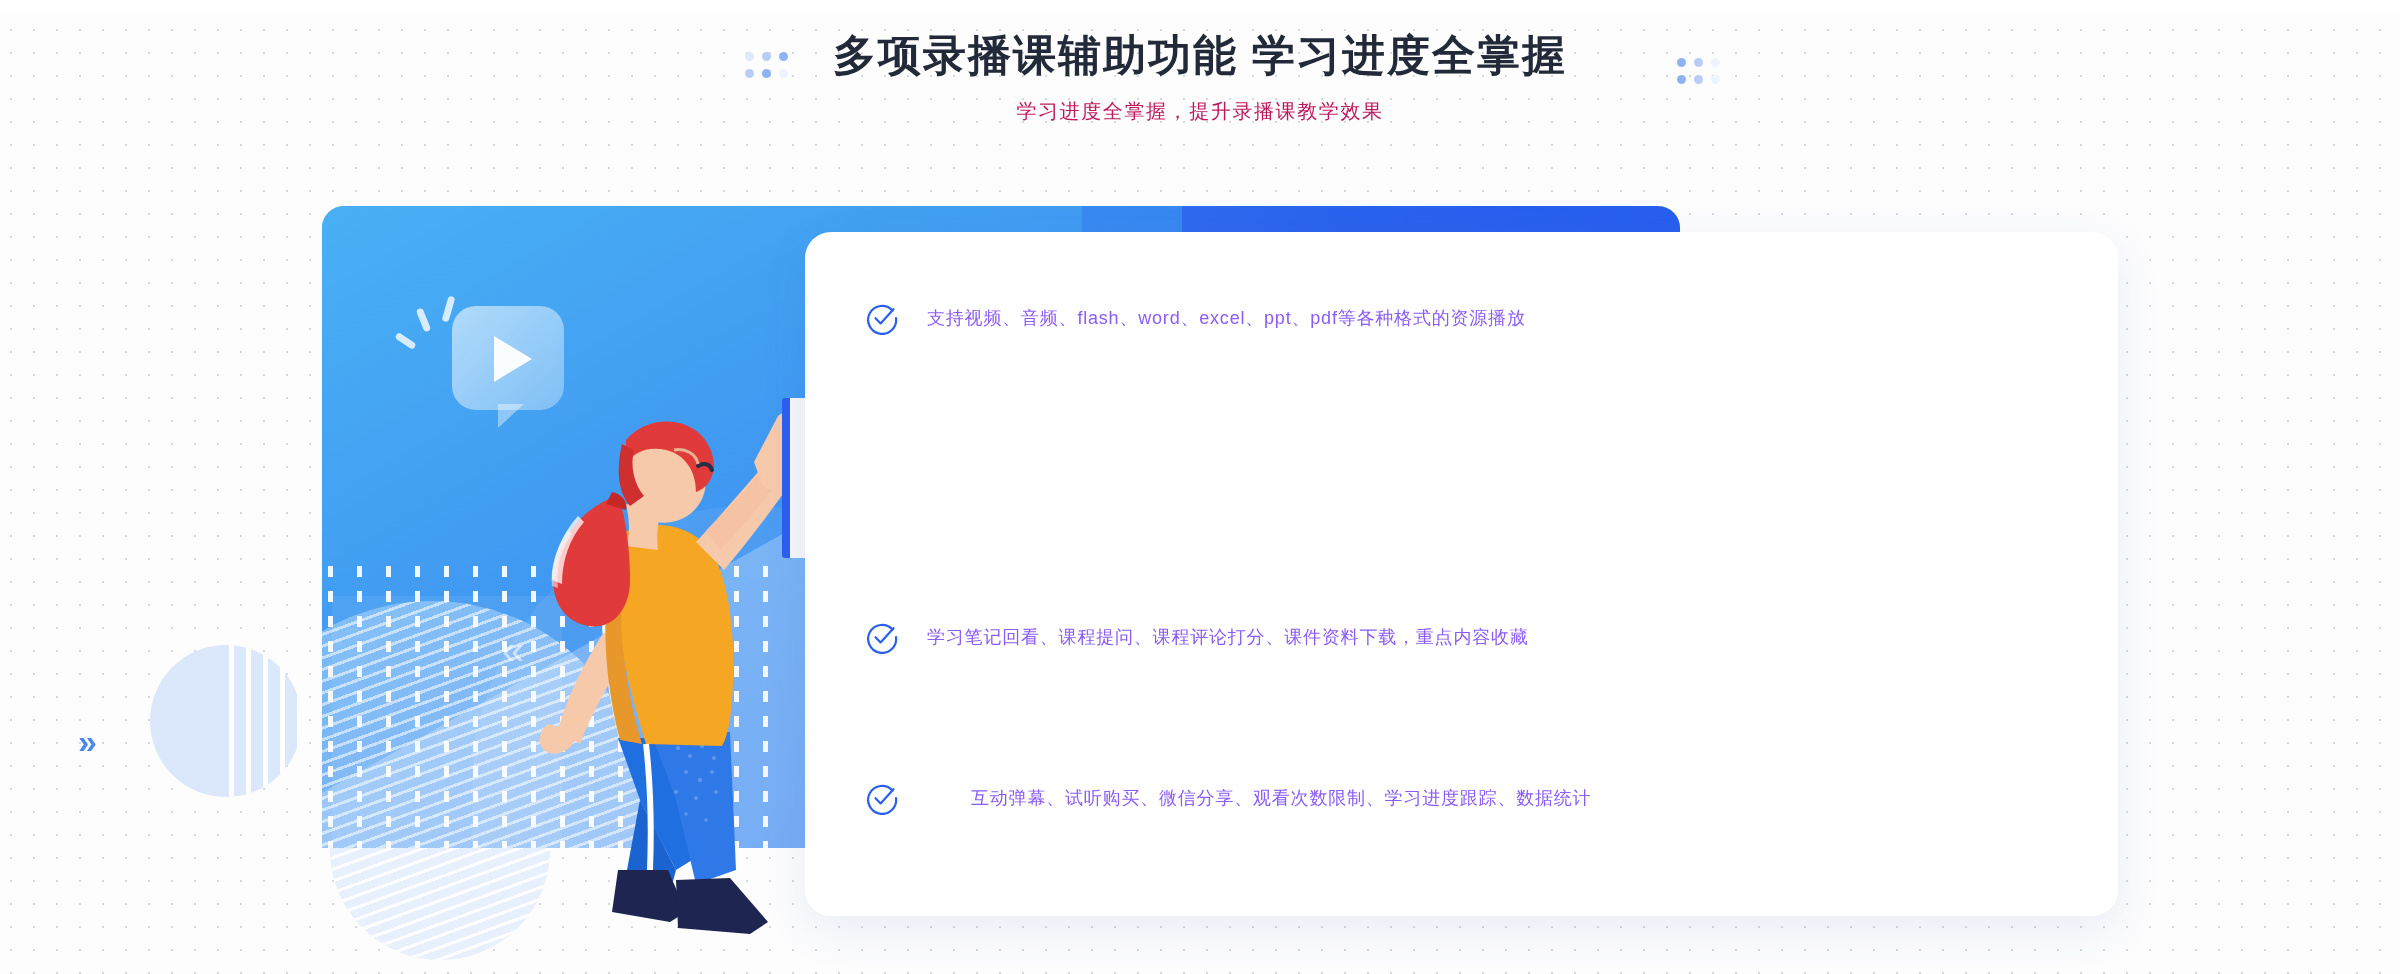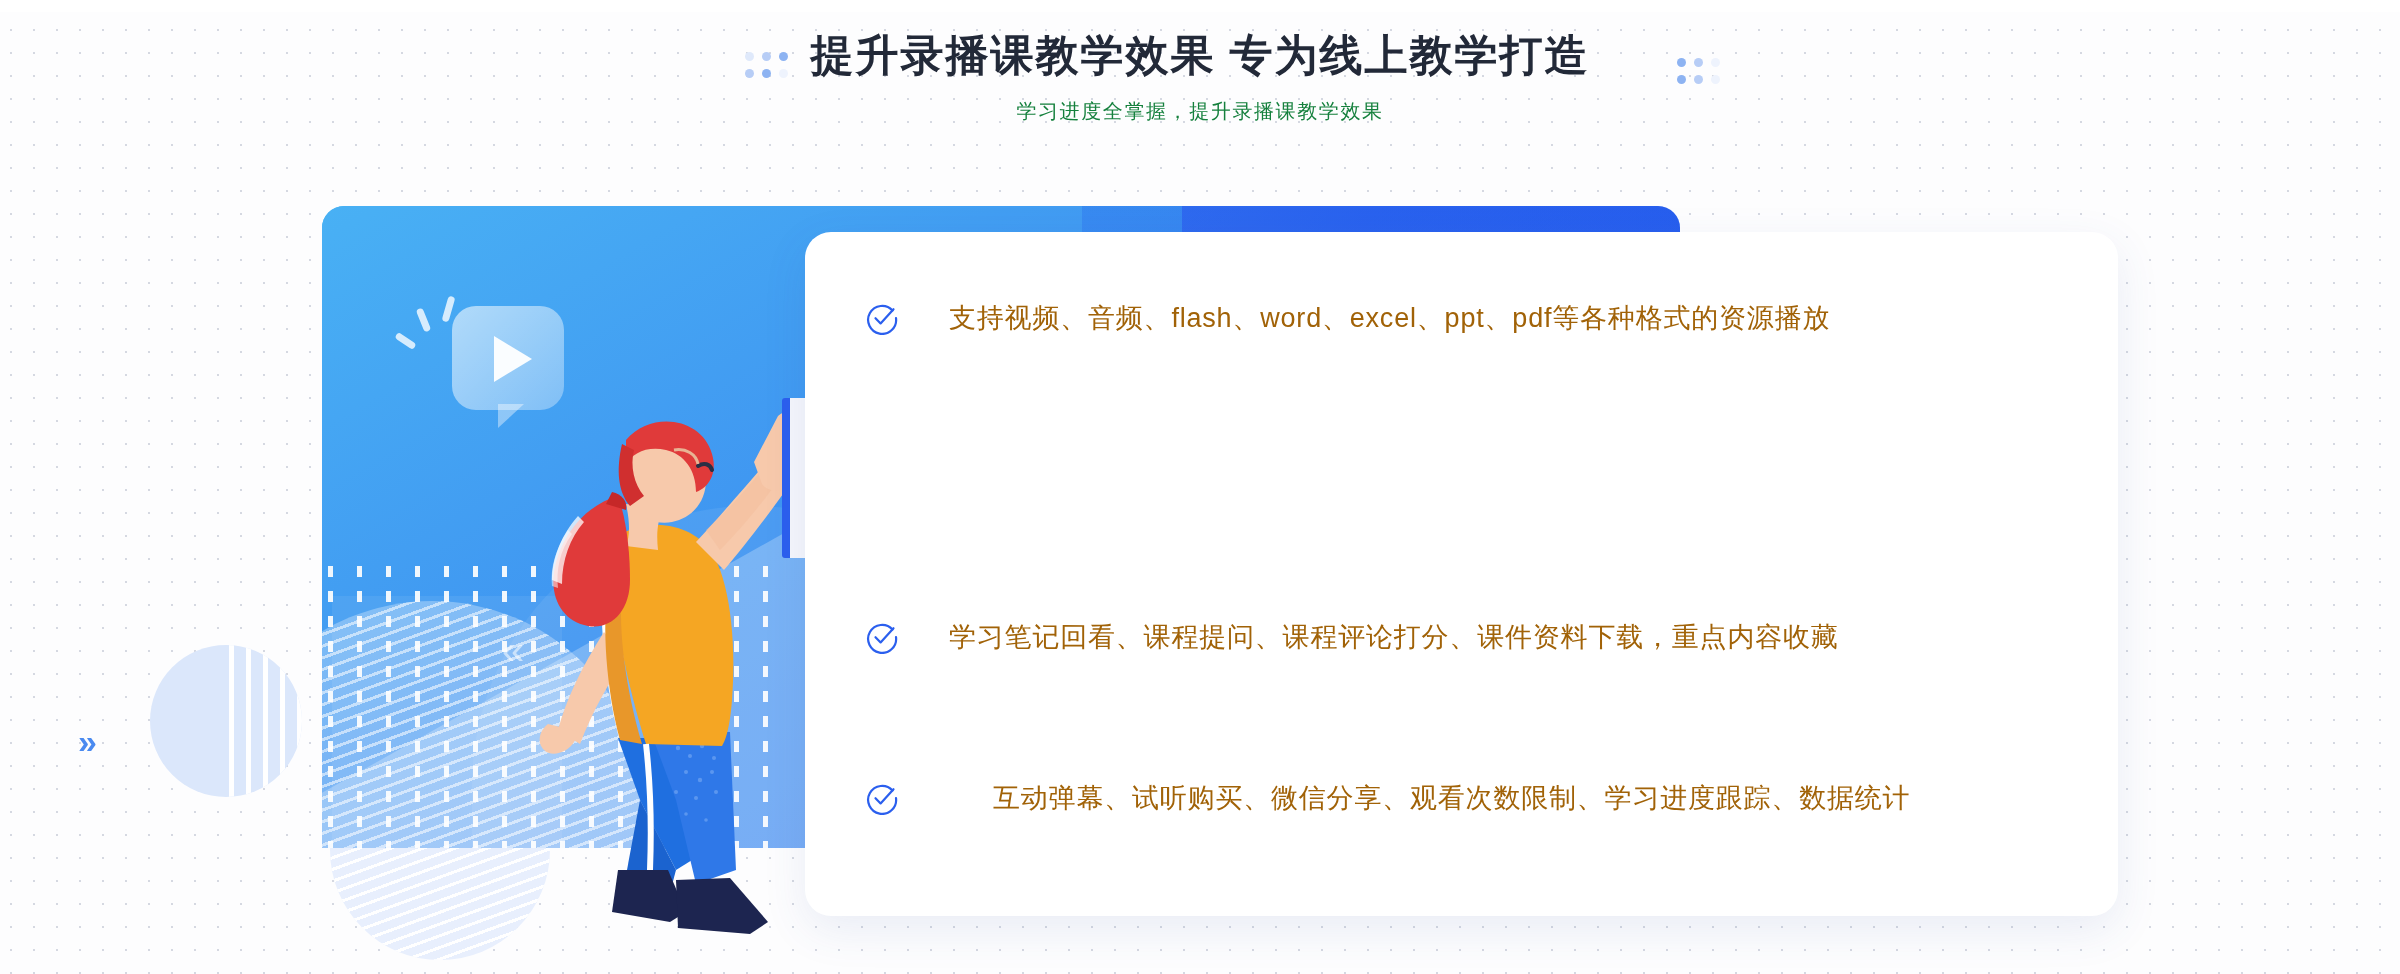--- a/index.html
+++ b/index.html
@@ -49,21 +49,21 @@
     font-size: 43px;
     font-weight: 700;
     letter-spacing: 2px;
     color: #222938;
     line-height: 1.2;
   }
   .subtitle {
     margin: 0;
     padding-top: 16px;
     font-size: 20px;
-    color: #15803d;
+    color: #be185d;
     letter-spacing: 1.6px;
   }
 
   
   .dotgrid {
     position: absolute;
     display: grid;
     grid-template-columns: repeat(3, 9px);
     grid-template-rows: repeat(2, 9px);
     gap: 8px;
@@ -263,25 +263,24 @@
     z-index: 28;
     border-radius: 3px 0 0 3px;
   }
 
   .check-icon {
     flex: 0 0 auto;
     width: 34px; height: 34px;
     margin-right: 28px;
   }
   .feature-text {
-    font-size: 27px;
-    color: #a16207;
+    font-size: 18px;
+    color: #8b5cf6;
     letter-spacing: .8px;
     white-space: nowrap;
-    margin-left: 22px;
   }
 
   
   .deco-circle {
     position: absolute;
     left: 150px; top: 645px;
     width: 152px; height: 152px;
     border-radius: 50%;
     background: #dbe7fb;
     z-index: 5;
@@ -321,21 +320,21 @@
 </style>
 </head>
 <body>
 
 <div id="stage">
 
   <div class="dot-bg"></div>
   <div class="dot-fade-top"></div>
 
   <div class="header">
-    <h1 class="title">提升录播课教学效果 专为线上教学打造</h1>
+    <h1 class="title">多项录播课辅助功能 学习进度全掌握</h1>
     <p class="subtitle">学习进度全掌握，提升录播课教学效果</p>
   </div>
 
   <div class="dotgrid left">
     <span class="d1"></span>
       <span class="d2"></span>
       <span class="d3"></span>
     <span class="d2"></span>
       <span class="d3"></span>
       <span class="d4"></span>

